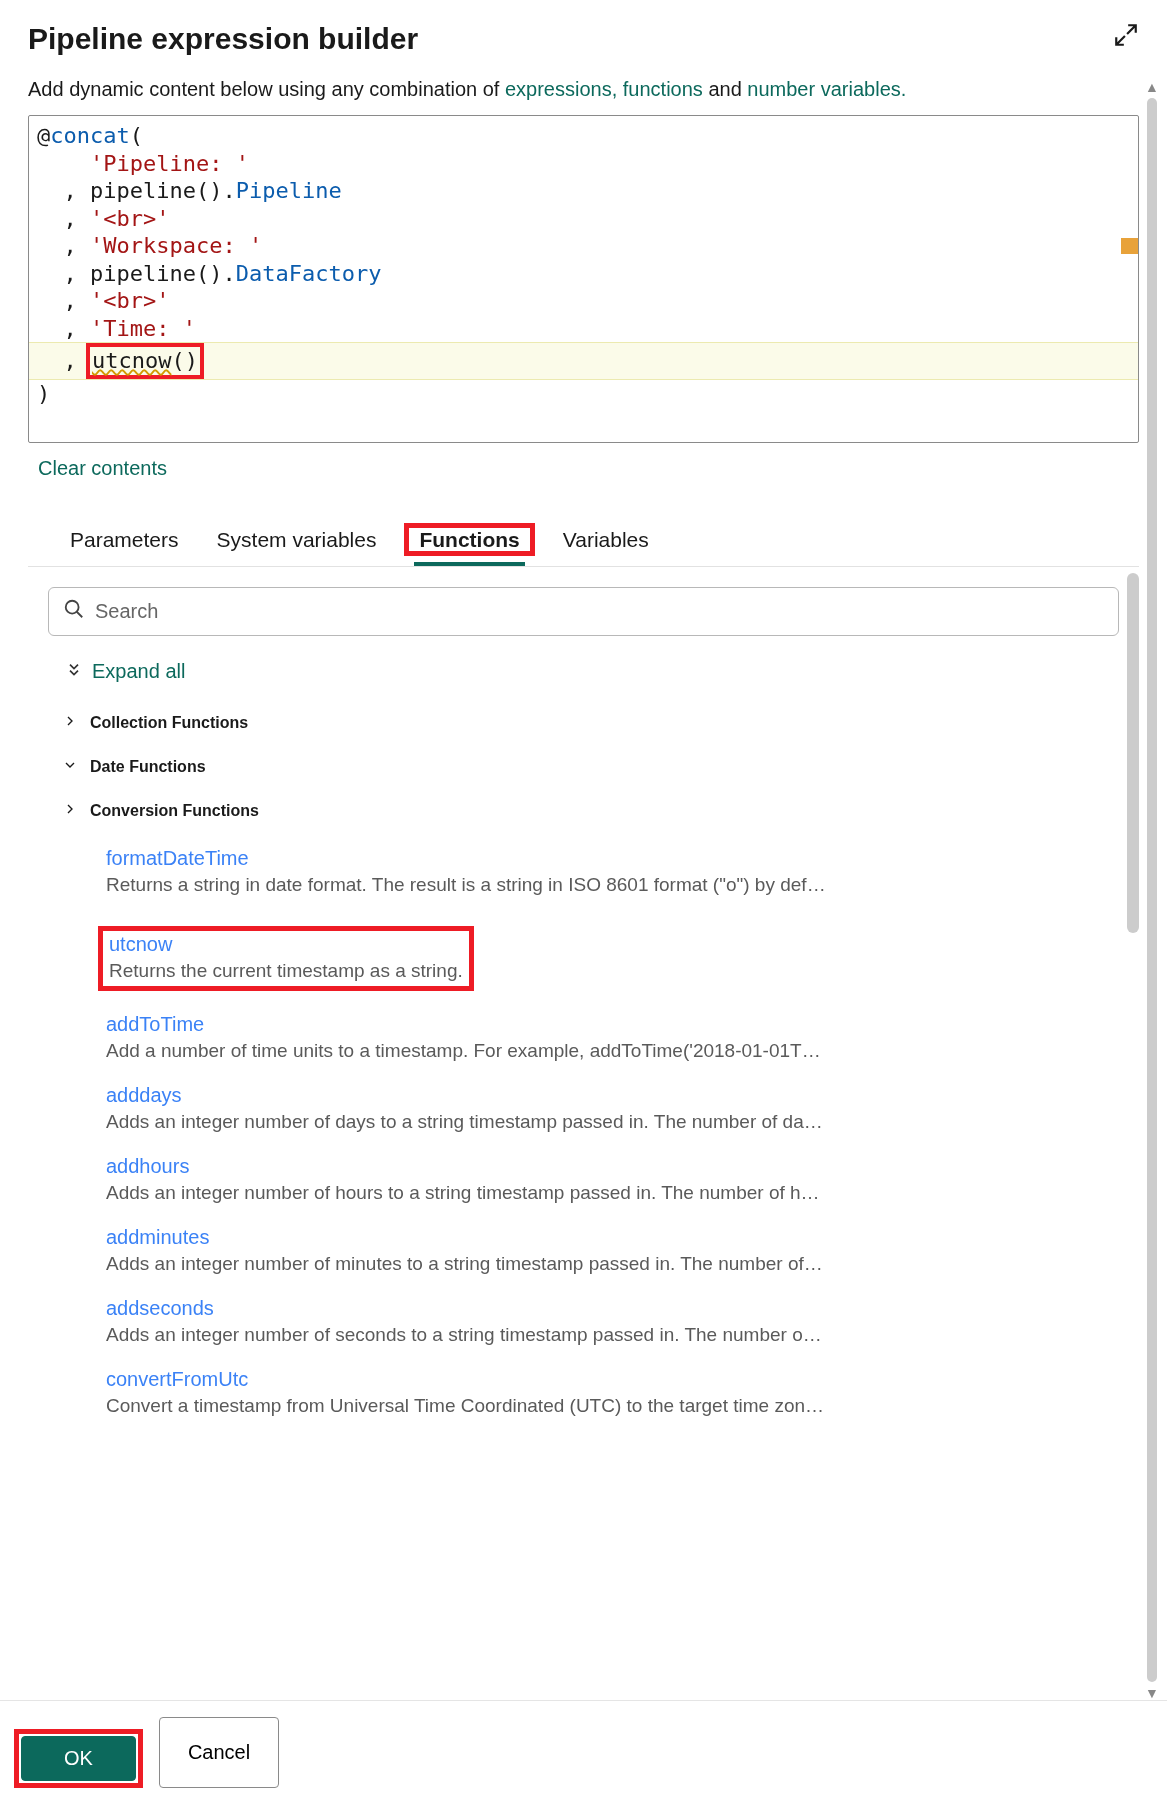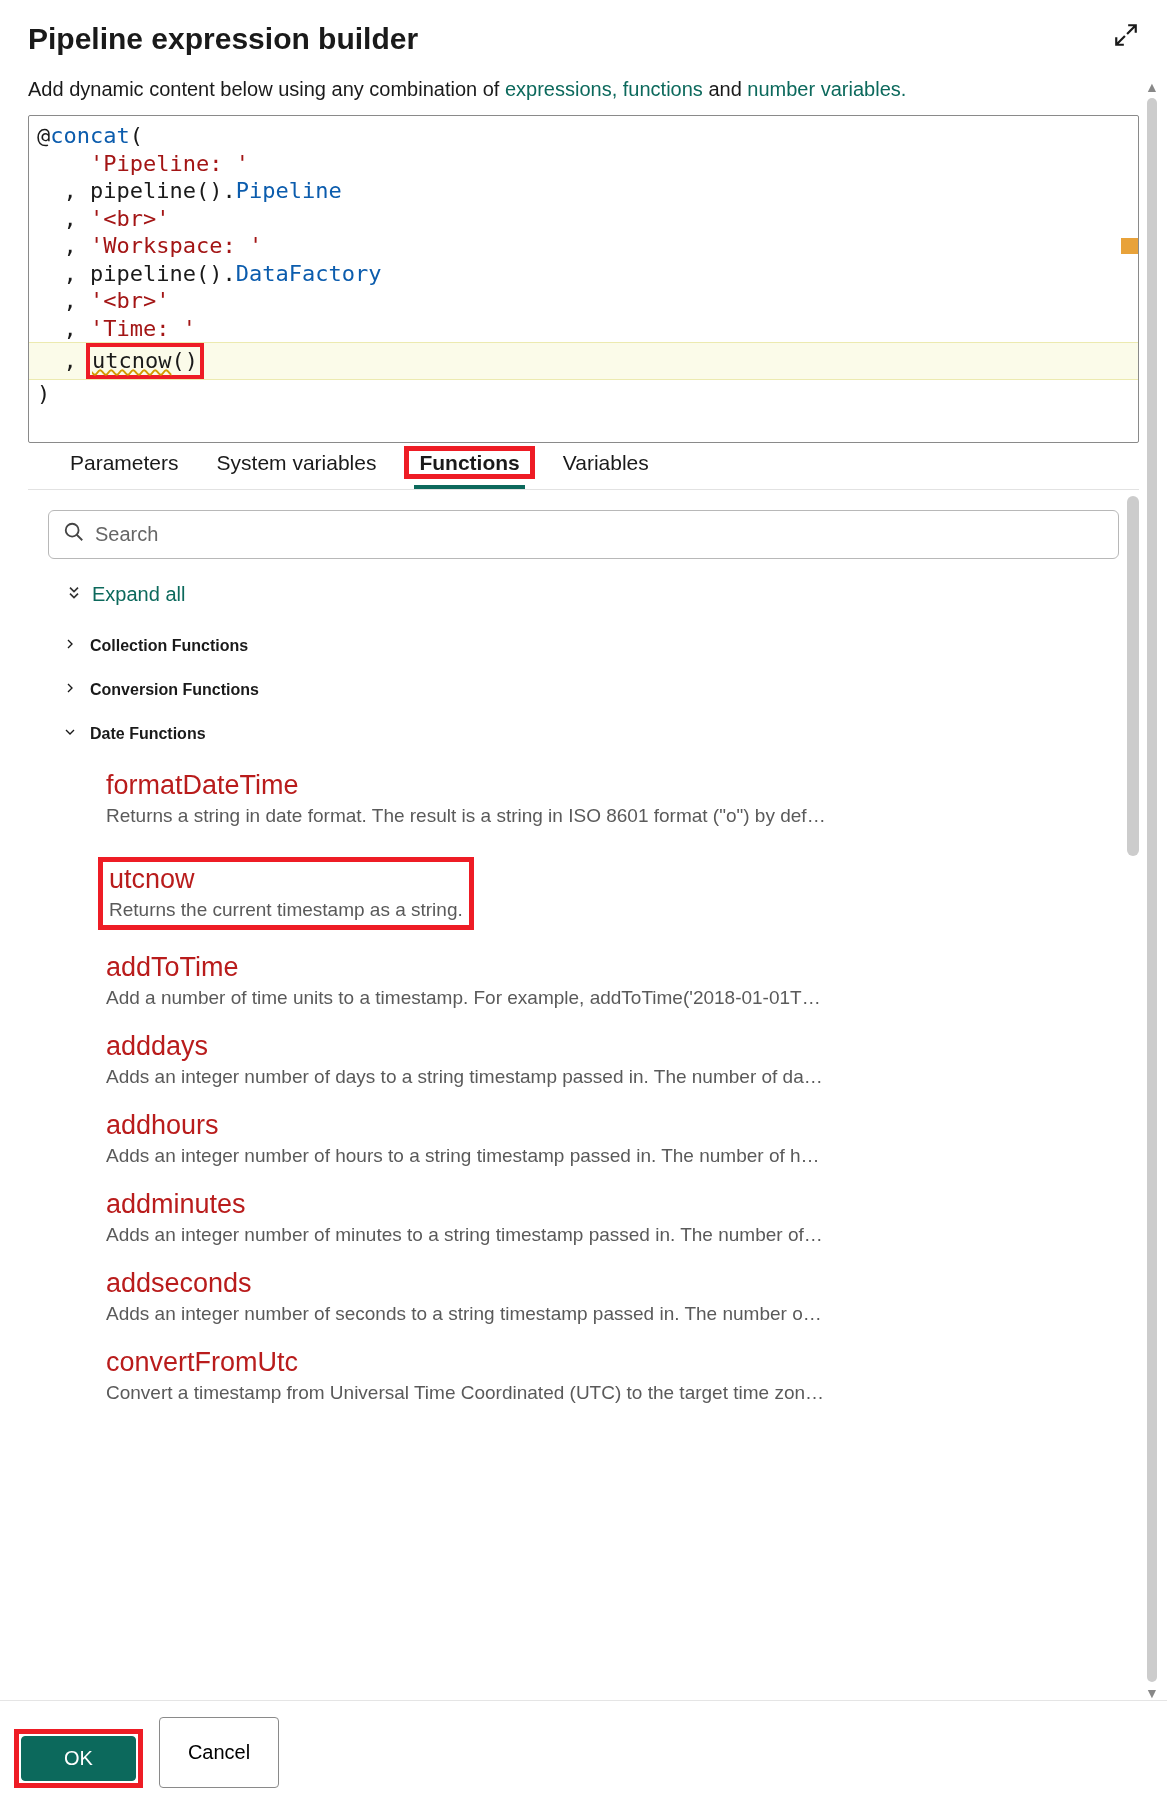--- a/index.html
+++ b/index.html
@@ -167,21 +167,21 @@
     font-weight: 600;
     font-size: 16px;
     padding: 12px 0 12px 14px;
     cursor: pointer;
   }
   .category svg { width: 16px; height: 16px; stroke: #1a1a1a; fill: none; stroke-width: 2; }
   .fn-list { padding-left: 58px; }
   .fn-item {
     padding: 14px 0 8px 0;
   }
-  .fn-name { font-size: 27px; color: #b91c1c; }
+  .fn-name { font-size: 20px; color: #3b82f6; }
   .fn-desc {
     font-size: 19px;
     color: #5a5a5a;
     padding-top: 4px;
     white-space: nowrap;
     overflow: hidden;
     text-overflow: ellipsis;
     max-width: 720px;
   }
   .fn-highlight {
@@ -251,20 +251,21 @@
       <div class="row">  , <span class="tok-ident">pipeline</span><span class="tok-ident">().</span><span class="tok-prop">Pipeline</span></div>
       <div class="row">  , <span class="tok-str">'&lt;br&gt;'</span></div>
       <div class="row">  , <span class="tok-str">'Workspace: '</span></div>
       <div class="row">  , <span class="tok-ident">pipeline</span><span class="tok-ident">().</span><span class="tok-prop">DataFactory</span></div>
       <div class="row">  , <span class="tok-str">'&lt;br&gt;'</span></div>
       <div class="row">  , <span class="tok-str">'Time: '</span></div>
       <div class="row cursor-line">  , <span class="highlight-red"><span class="tok-ident squiggle">utcnow</span><span class="tok-ident">()</span></span></div>
       <div class="row"><span class="tok-ident">)</span></div>
     </div>
 
+  <span class="clear-link">Clear contents</span>
 
   <div class="tabs" id="tabs">
       <div class="tab">Parameters</div>
       <div class="tab">System variables</div>
       <div class="tab active"><span class="tab-highlight">Functions</span></div>
       <div class="tab">Variables</div>
     </div>
 
   <div class="lower">
     <div class="lower-scroll"></div>
@@ -290,29 +291,29 @@
 
     <div id="cats">
         <div class="category">
           <span><svg viewBox="0 0 24 24">
               <path d="M9 6l6 6-6 6"></path>
             </svg></span>
           <span>Collection Functions</span>
         </div>
         <div class="category">
           <span><svg viewBox="0 0 24 24">
+              <path d="M6 9l6 6 6-6"></path>
+            </svg></span>
+          <span>Date Functions</span>
+        </div>
+        <div class="category">
+          <span><svg viewBox="0 0 24 24">
               <path d="M9 6l6 6-6 6"></path>
             </svg></span>
           <span>Conversion Functions</span>
-        </div>
-        <div class="category">
-          <span><svg viewBox="0 0 24 24">
-              <path d="M6 9l6 6 6-6"></path>
-            </svg></span>
-          <span>Date Functions</span>
         </div>
         <div class="fn-list">
           <div class="fn-item">
             <div class="fn-name">formatDateTime</div>
             <div class="fn-desc">Returns a string in date format. The result is a string in ISO 8601 format ("o") by default, unless a format specifier is provided. For exa...</div>
           </div>
           <div class="fn-item"><div class="fn-highlight"><div class="fn-name">utcnow</div><div class="fn-desc">Returns the current timestamp as a string.</div></div></div>
           <div class="fn-item">
             <div class="fn-name">addToTime</div>
             <div class="fn-desc">Add a number of time units to a timestamp. For example, addToTime('2018-01-01T00:00:00Z', 1, 'Day') returns...</div>

